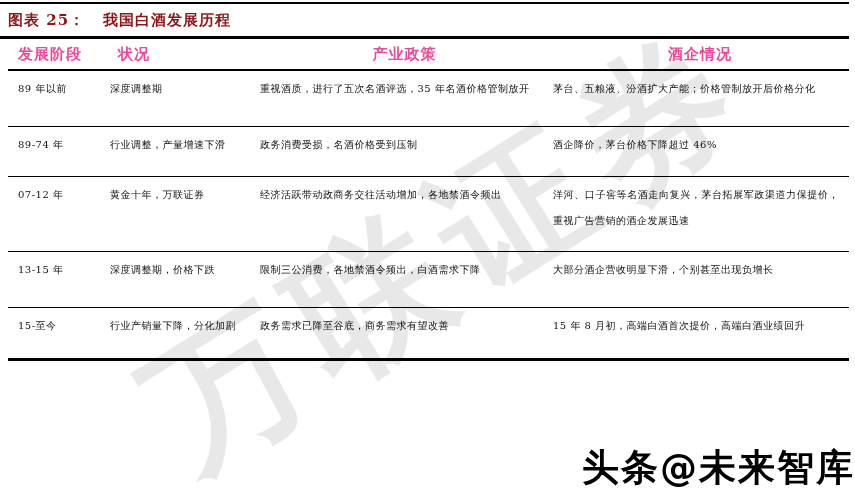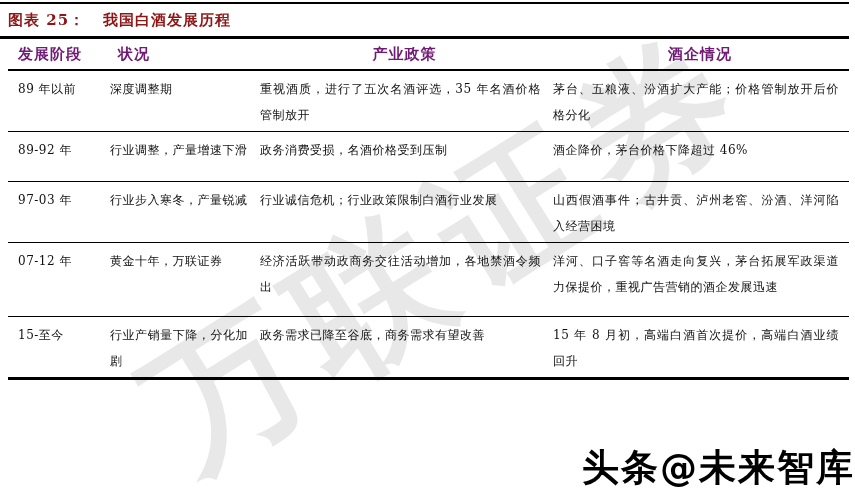--- a/index.html
+++ b/index.html
@@ -47,36 +47,36 @@
     border-collapse: collapse;
     table-layout: fixed;
     background: transparent;
   }
   col.c1 { width: 100px; }
   col.c2 { width: 150px; }
   col.c3 { width: 293px; }
   col.c4 { width: auto; }
 
   thead th {
-    color: #701a75;
+    color: #ec4899;
     font-weight: bold;
     font-size: 15px;
     padding: 6px 4px 5px 4px;
     border-bottom: 2px solid #000;
     letter-spacing: 1px;
     vertical-align: middle;
   }
   thead th.left { text-align: left; padding-left: 10px; }
   thead th.center { text-align: center; }
 
   tbody td {
     vertical-align: top;
-    font-size: 12px;
+    font-size: 10px;
     line-height: 26px;
-    padding: 5px 10px 3px 2px;
+    padding: 5px 10px 17px 2px;
     border-bottom: 1px solid #000;
     letter-spacing: 0.5px;
     text-align: justify;
   }
   tbody td.stage { padding-left: 10px; white-space: nowrap; }
   tbody tr.last td { border-bottom: 3px solid #000; }
   tbody tr.r1 td { height: 56px; }
   tbody tr.r2 td { height: 50px; }
   tbody tr.r3 td { height: 54px; }
   tbody tr.r4 td { height: 56px; }
@@ -124,36 +124,36 @@
         </tr>
       </thead>
       <tbody>
         <tr class="r1">
           <td class="stage">89 年以前</td>
           <td>深度调整期</td>
           <td>重视酒质，进行了五次名酒评选，35 年名酒价格管制放开</td>
           <td>茅台、五粮液、汾酒扩大产能；价格管制放开后价格分化</td>
         </tr>
         <tr class="r2">
-          <td class="stage">89-92 年</td>
+          <td class="stage">89-74 年</td>
           <td>行业调整，产量增速下滑</td>
           <td>政务消费受损，名酒价格受到压制</td>
           <td>酒企降价，茅台价格下降超过 46%</td>
-        </tr>
-        <tr class="r4">
-          <td class="stage">97-03 年</td>
-          <td>行业步入寒冬，产量锐减</td>
-          <td>行业诚信危机；行业政策限制白酒行业发展</td>
-          <td>山西假酒事件；古井贡、泸州老窖、汾酒、洋河陷入经营困境</td>
         </tr>
         <tr class="r5">
           <td class="stage">07-12 年</td>
           <td>黄金十年，万联证券</td>
           <td>经济活跃带动政商务交往活动增加，各地禁酒令频出</td>
           <td>洋河、口子窖等名酒走向复兴，茅台拓展军政渠道力保提价，重视广告营销的酒企发展迅速</td>
+        </tr>
+        <tr class="r6">
+          <td class="stage">13-15 年</td>
+          <td>深度调整期，价格下跌</td>
+          <td>限制三公消费，各地禁酒令频出，白酒需求下降</td>
+          <td>大部分酒企营收明显下滑，个别甚至出现负增长</td>
         </tr>
         <tr class="r7 last">
           <td class="stage">15-至今</td>
           <td>行业产销量下降，分化加剧</td>
           <td>政务需求已降至谷底，商务需求有望改善</td>
           <td>15 年 8 月初，高端白酒首次提价，高端白酒业绩回升</td>
         </tr>
       </tbody>
     </table>
 

